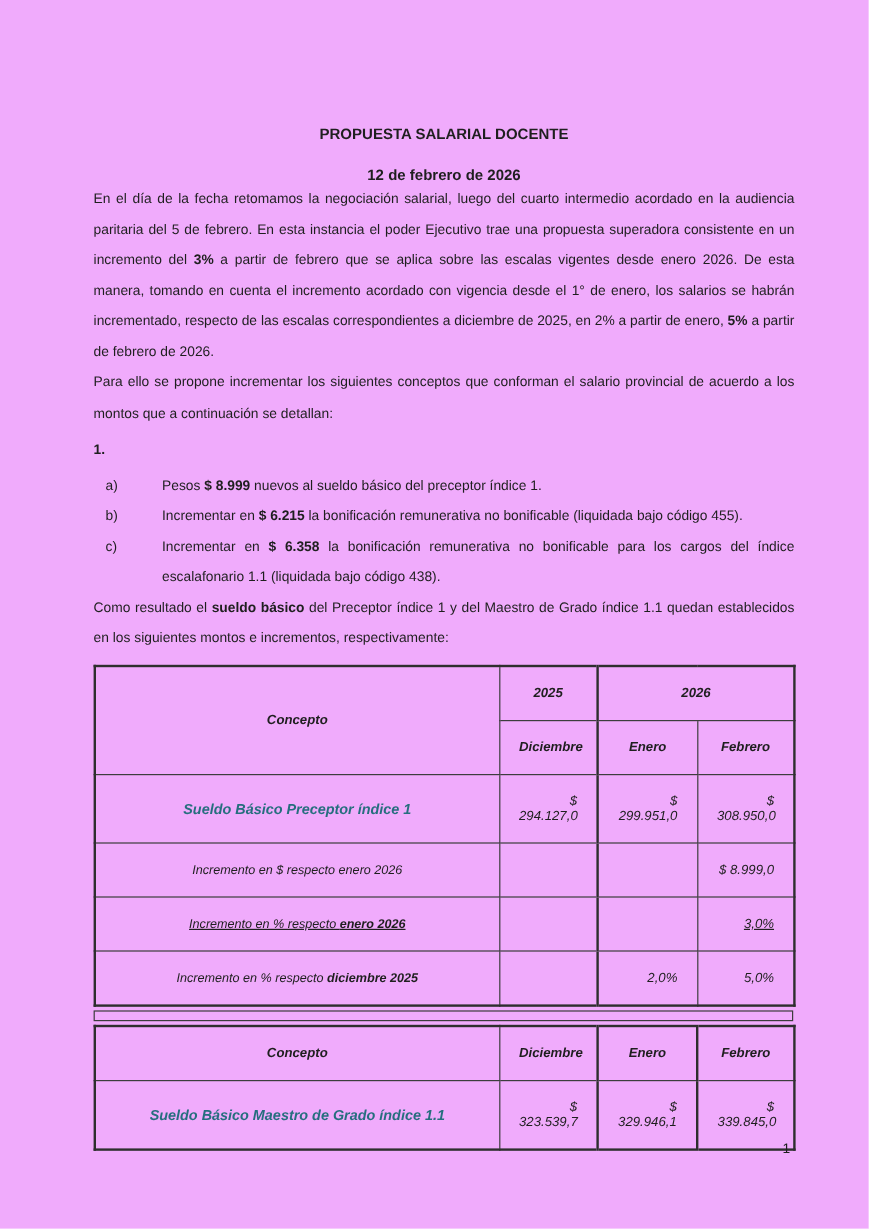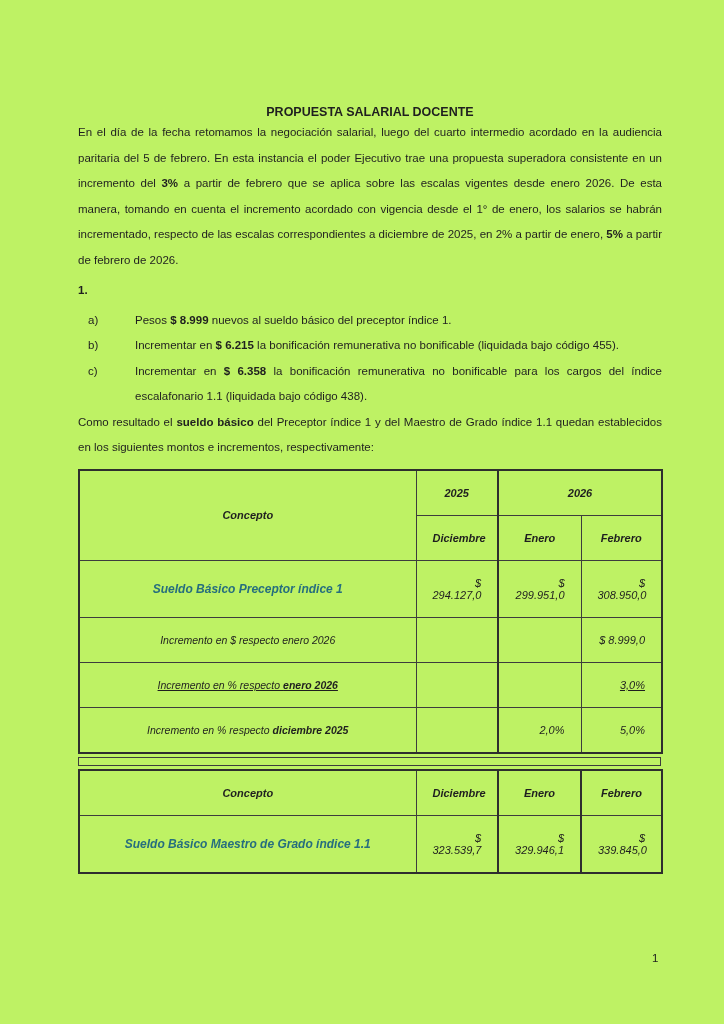--- a/index.html
+++ b/index.html
@@ -1,17 +1,17 @@
 <!DOCTYPE html>
 <html style="--teal: #266E7E;"><head>
 <meta charset="utf-8">
 <style>
   html,body { margin:0; padding:0; background:#ffffff; }
   .page {
-    position:relative; width:724px; height:1024px; background:#bef264;
+    position:relative; width:724px; height:1024px; background:#f0abfc;
     overflow:hidden; font-family:"Liberation Sans", sans-serif; color:#1f1f1f;
   }
   .content { position:absolute; left:78px; top:0; width:584px; }
 
   .doc-title { margin-top:104px; text-align:center; font-weight:700; font-size:12.5px; line-height:16px; }
   .doc-date  { margin-top:18px;  text-align:center; font-weight:700; font-size:12.5px; line-height:16px; }
 
   p.body { margin:0; font-size:11.5px; line-height:25.5px; text-align:justify; }
   .p1 { margin-top:37px; }
   .p2 { margin-top:13px; }
@@ -55,22 +55,24 @@
 
   .pageno { position:absolute; left:652px; top:952px; font-size:11.5px; color:#1f1f1f; }
 </style>
 </head>
 <body>
 
 <div class="page">
   <div class="content">
 
     <div class="doc-title">PROPUESTA SALARIAL DOCENTE</div>
+    <div class="doc-date">12 de febrero de 2026</div>
 
     <p class="body p1"><span>En el día de la fecha retomamos la negociación salarial, luego del cuarto intermedio acordado en la audiencia paritaria del 5 de febrero. En esta instancia el poder Ejecutivo trae una propuesta superadora consistente en un incremento del </span><span class="b">3%</span><span> a partir de febrero que se aplica sobre las escalas vigentes desde enero 2026.  De esta manera, tomando en cuenta el incremento acordado con vigencia desde el 1° de enero, los salarios se habrán incrementado, respecto de las escalas correspondientes a diciembre de 2025, en 2% a partir de enero, </span><span class="b">5%</span><span> a partir de febrero de 2026.</span></p>
+    <p class="body p2"><span>Para ello se propone incrementar los siguientes conceptos que conforman el salario provincial de acuerdo a los montos que a continuación se detallan:</span></p>
 
     <div class="heading">
       <span class="num">1.</span>
     </div>
 
     <div class="list">
         <div class="li">
           <span class="marker">a)</span>
           <span class="li-text"><span>Pesos </span><span class="b">$ 8.999</span><span> nuevos al sueldo básico del preceptor índice 1.</span></span>
         </div>

